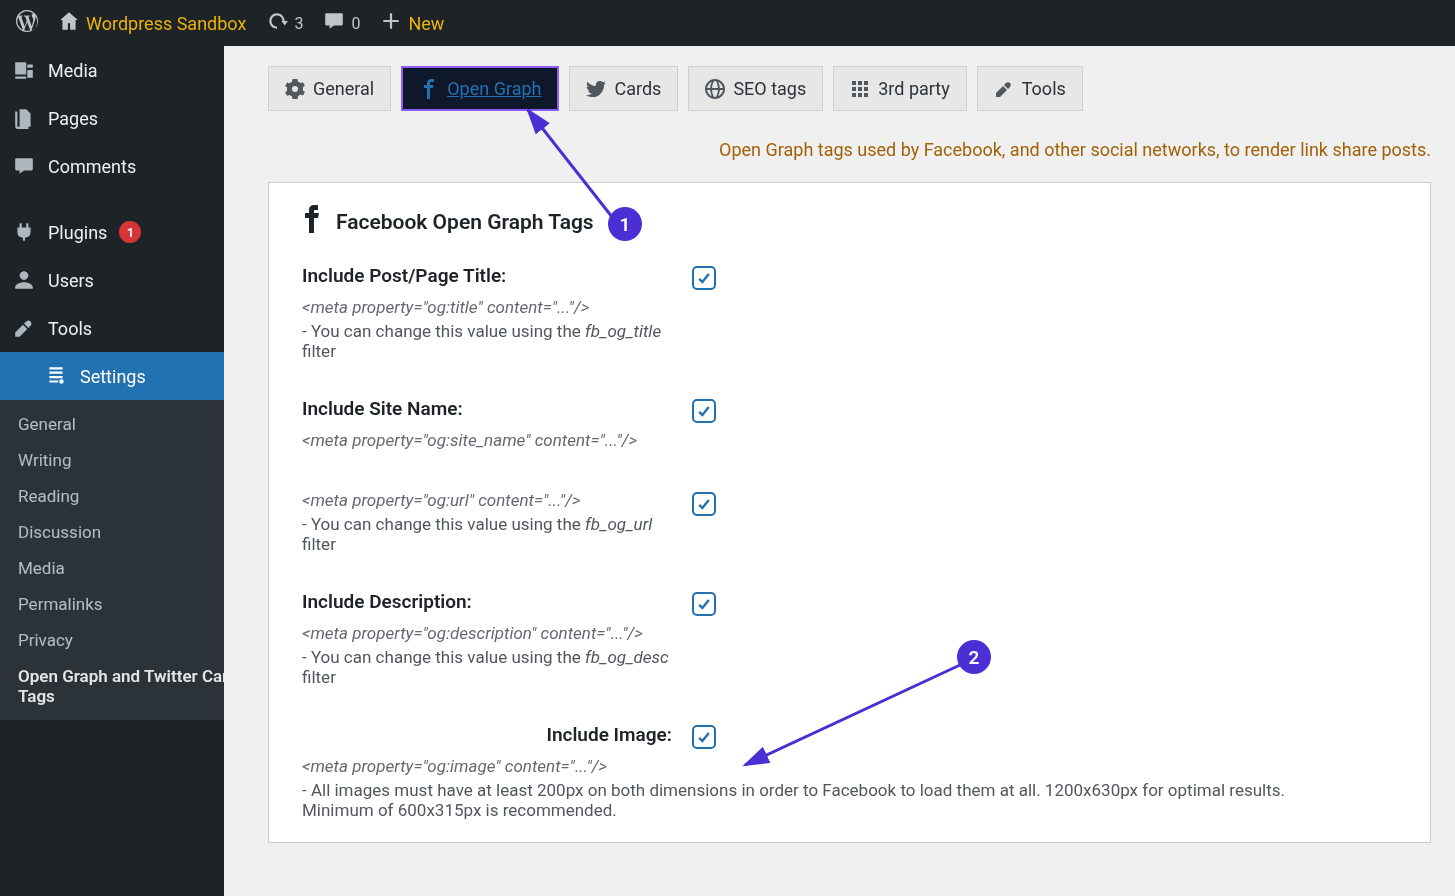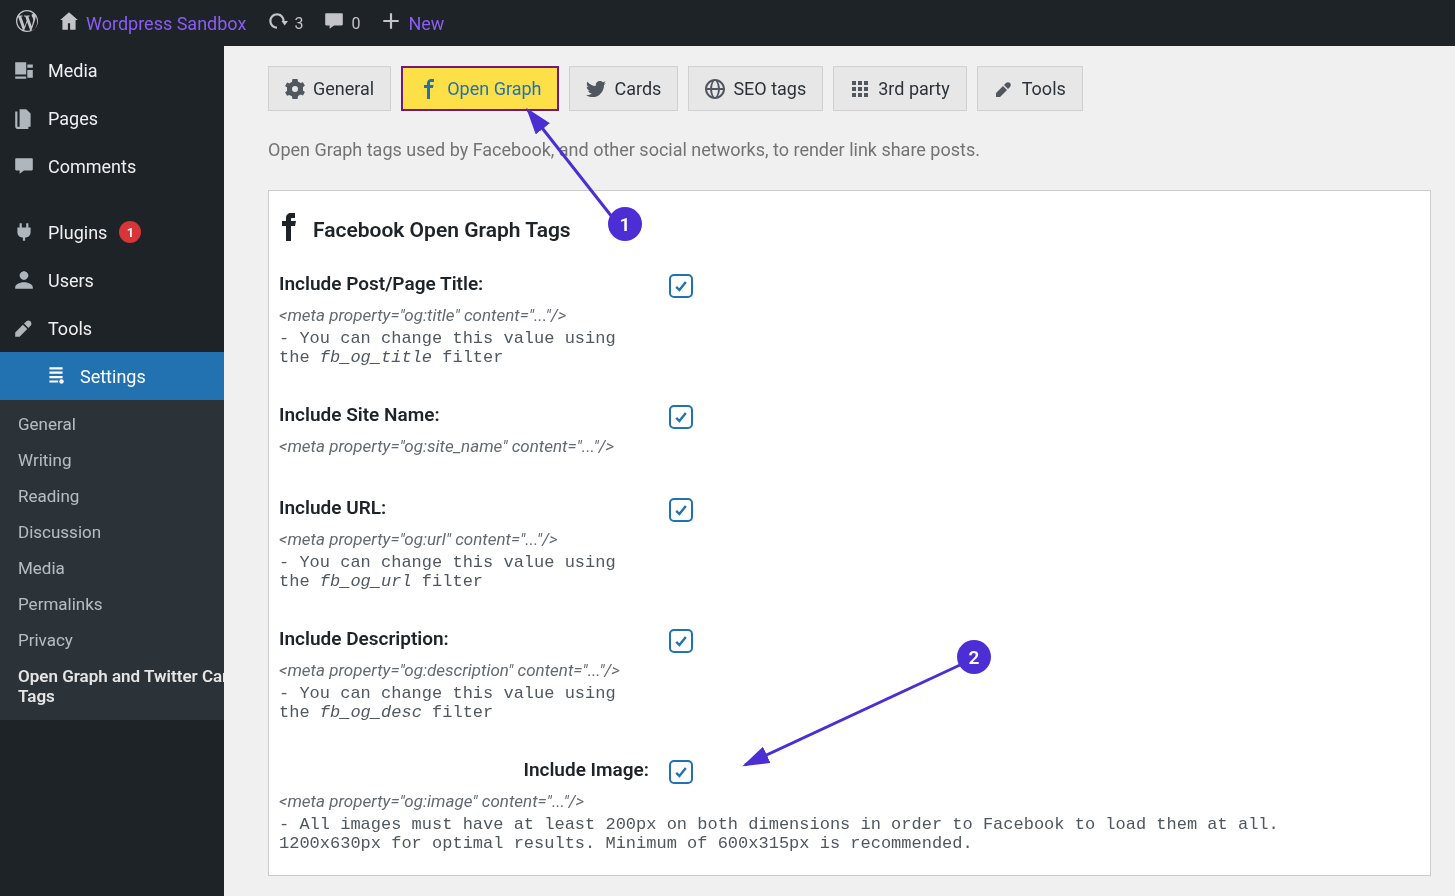--- a/index.html
+++ b/index.html
@@ -28,21 +28,21 @@
     display: flex;
     align-items: center;
     padding: 0 10px;
     height: 46px;
     color: #c3c4c7;
     gap: 6px;
     cursor: pointer;
   }
   .adminbar .ab-icon svg { width: 22px; height: 22px; fill: #c3c4c7; }
   .adminbar .count { color: #c3c4c7; font-size: 16px; }
-  .adminbar .site-name { color: #8b5cf6; font-size: 18px; }
+  .adminbar .site-name { color: #eab308; font-size: 18px; }
   
   .sidebar {
     position: absolute;
     top: 46px; left: 0; bottom: 0;
     width: 256px;
     background: #1d2327;
     color: #f0f0f1;
     font-size: 18px;
   }
   .menu-item {
@@ -95,43 +95,43 @@
     display: flex; align-items: center; gap: 8px;
     padding: 10px 16px;
     background: #e7e7e8;
     border: 1px solid #d0d0d1;
     color: #2c3338;
     font-size: 18px;
     cursor: pointer;
   }
   .tab .ticon { width: 20px; height: 20px; display:flex;align-items:center;justify-content:center; }
   .tab .ticon svg { width: 20px; height: 20px; fill: #50575e; }
-  .tab.active { background: #fde047; border: 2px solid #701a75; color: #2271b1; }
+  .tab.active { background: #0f172a; border: 2px solid #8b5cf6; color: #2271b1; text-decoration: underline; }
   .tab.active .ticon svg { fill: #2271b1; }
-  .intro { font-size: 18px; color: #737373; margin-bottom: 30px; }
+  .intro { font-size: 18px; color: #a16207; margin-bottom: 22px; text-align: right; }
   .panel {
     background: #fff;
     border: 1px solid #ccc;
-    padding: 22px 10px;
+    padding: 22px 33px;
   }
   .panel-title {
     display: flex; align-items: center; gap: 14px;
     font-size: 21px; font-weight: 600; color: #1d2327;
     margin-bottom: 26px;
   }
   .panel-title .picon svg { width: 20px; height: 28px; fill: #1d2327; }
   .field-row {
     display: flex;
     align-items: flex-start;
     margin-bottom: 36px;
   }
   .field-left { width: 390px; padding-right: 20px; }
   .field-label { font-size: 19px; font-weight: 600; color: #1d2327; margin-bottom: 10px; }
   .field-meta { font-size: 17px; color: #646970; font-style: italic; margin-bottom: 4px; }
-  .field-help { font-size: 17px; color: #50575e; font-family: Liberation Mono, monospace; }
+  .field-help { font-size: 17px; color: #50575e; }
   .field-help .filter { font-style: italic; }
   .checkbox {
     width: 24px; height: 24px;
     border: 2px solid #2271b1;
     border-radius: 5px;
     display: flex; align-items: center; justify-content: center;
     cursor: pointer;
     margin-top: 2px;
   }
   .checkbox svg { width: 16px; height: 16px; stroke: #2271b1; stroke-width: 3; fill: none; }
@@ -350,21 +350,20 @@
       </div>
       <div class="checkbox">
         <svg viewBox="0 0 20 20">
             <polyline points="4,11 8,15 16,5"></polyline>
           </svg>
       </div>
     </div>
 
     <div class="field-row">
       <div class="field-left">
-        <div class="field-label">Include URL:</div>
         <div class="field-meta">&lt;meta property="og:url" content="..."/&gt;</div>
         <div class="field-help">
           <span>- You can change this value using the </span><span class="filter">fb_og_url</span><span> filter</span>
         </div>
       </div>
       <div class="checkbox">
         <svg viewBox="0 0 20 20">
             <polyline points="4,11 8,15 16,5"></polyline>
           </svg>
       </div>

